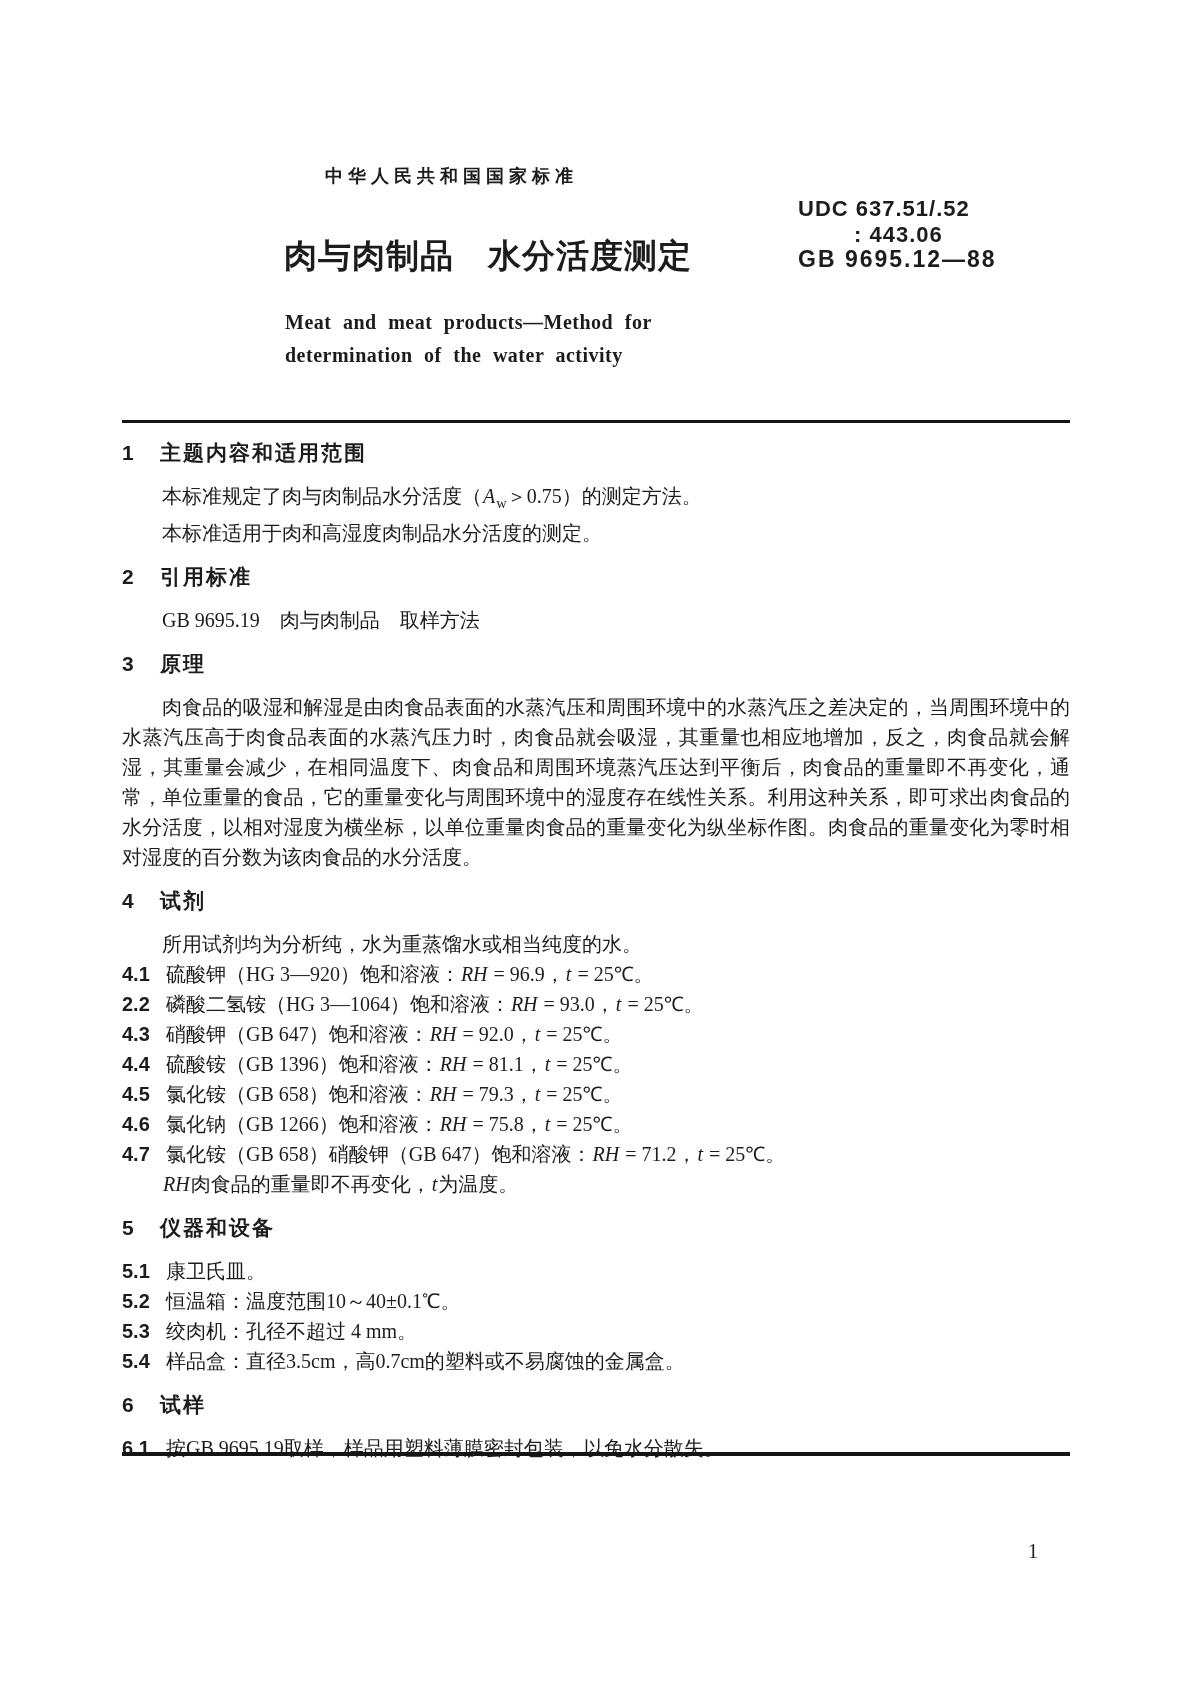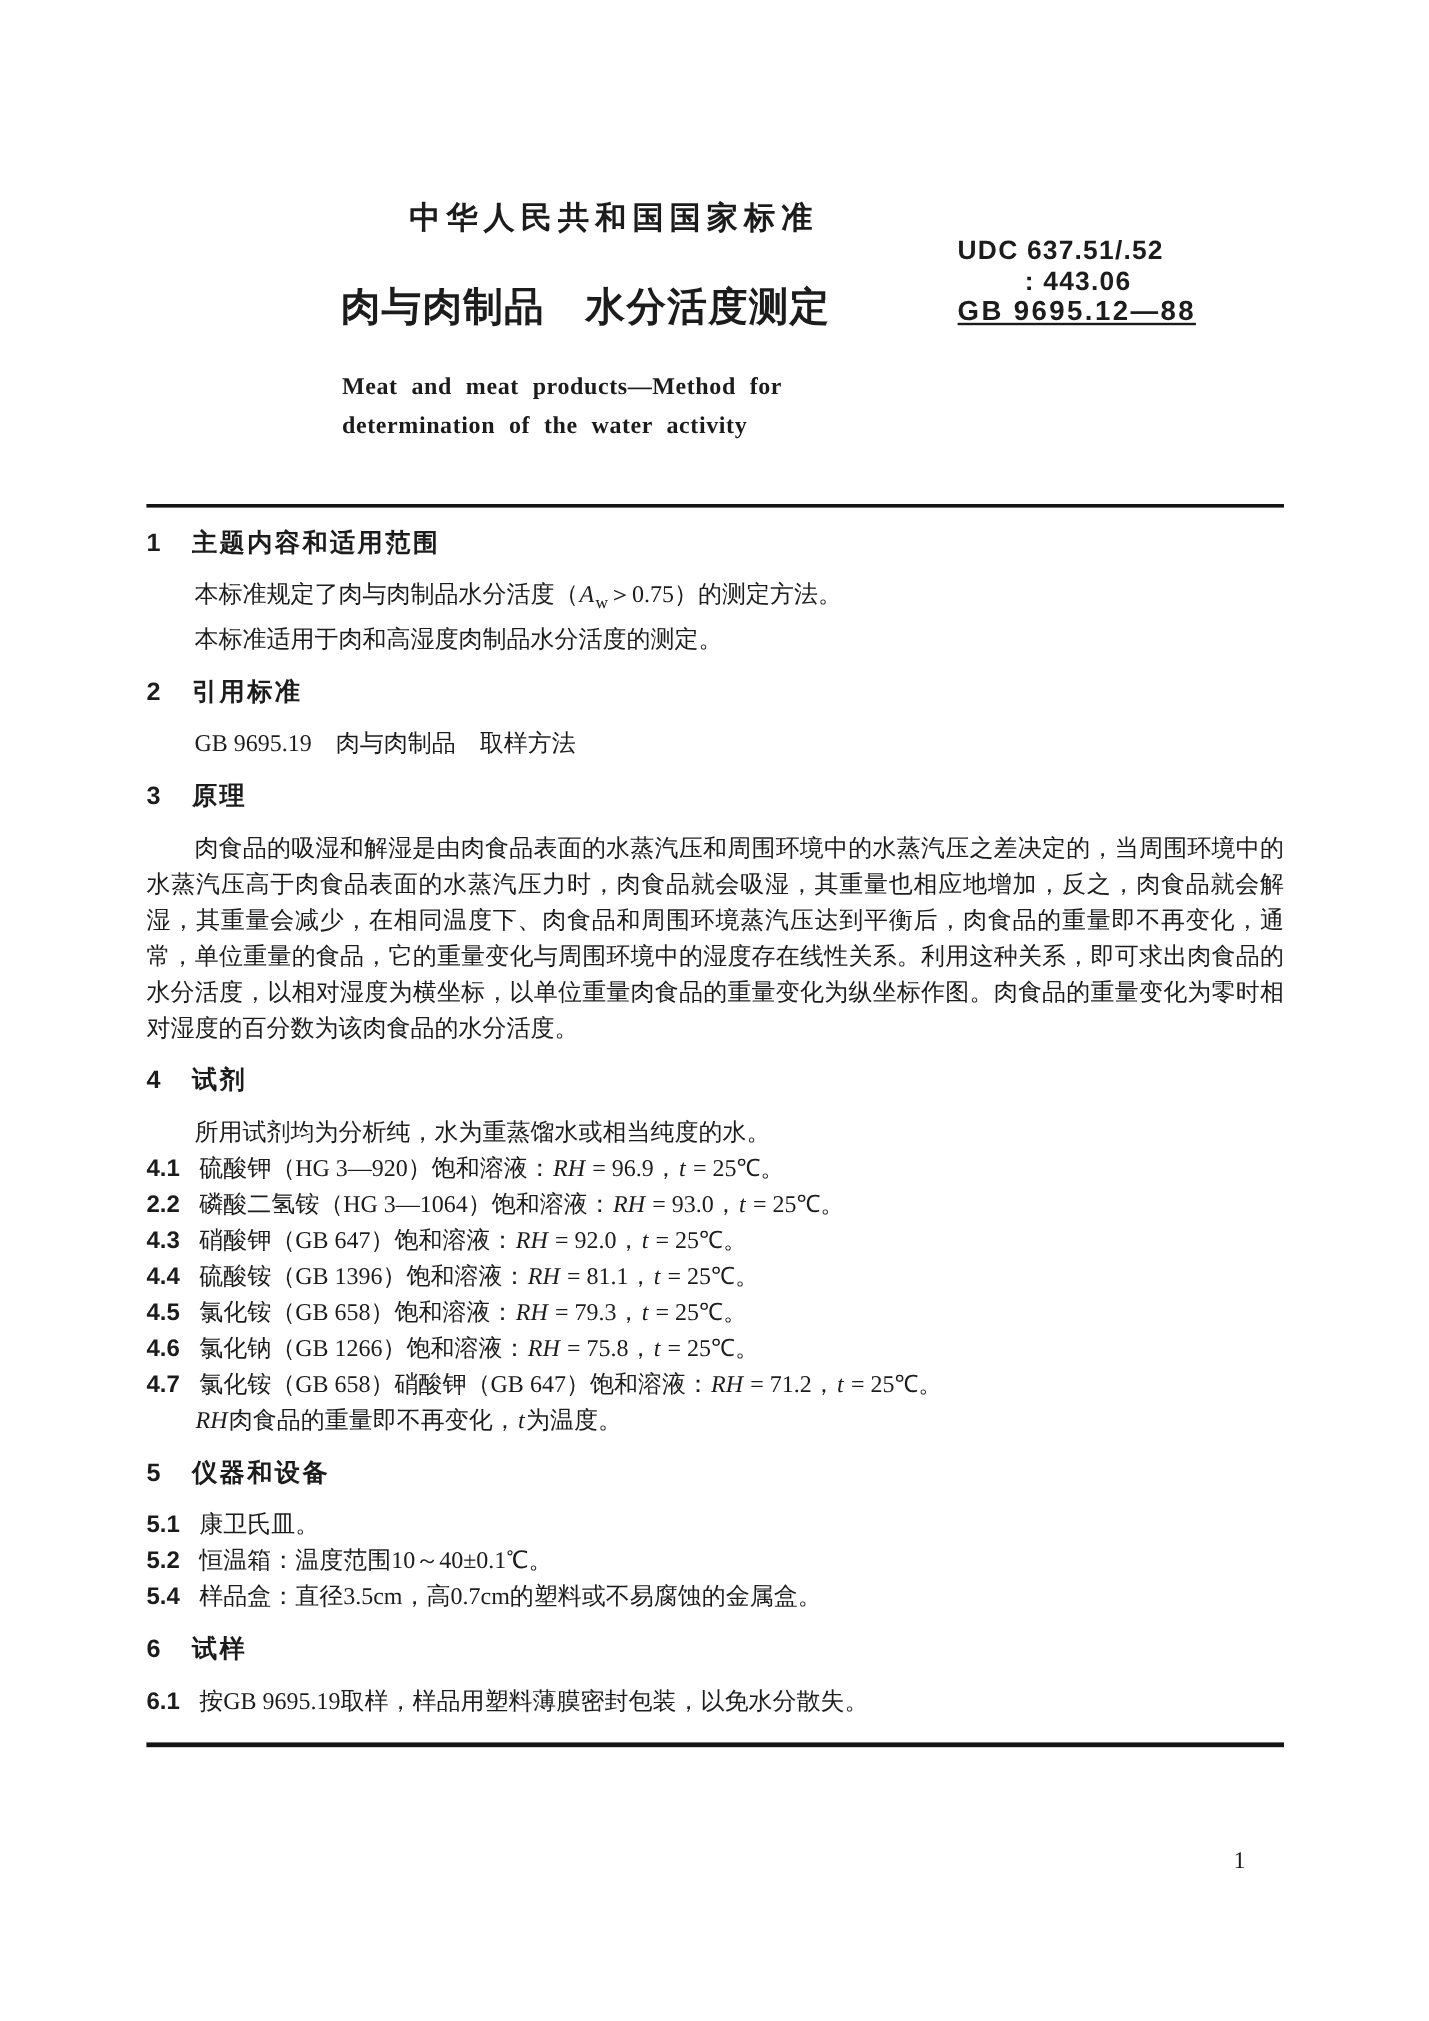--- a/index.html
+++ b/index.html
@@ -4,37 +4,37 @@
 <style>
   html,body{margin:0;padding:0;background:#ffffff;}
   .page{
     position:relative;width:1191px;height:1684px;background:#ffffff;
     color:#1c1c1c;font-family:"Liberation Serif",serif;overflow:hidden;
   }
   
   .std-label{
     position:absolute;left:325px;top:164px;
     font-family:Liberation Serif, serif;font-weight:bold;
-    font-size:26px;letter-spacing:5px;white-space:nowrap;margin-left:16px;
+    font-size:18px;letter-spacing:5px;white-space:nowrap;
   }
   .udc{
     position:absolute;left:798px;top:196px;
     font-family:"Liberation Sans",sans-serif;font-weight:bold;
     font-size:22px;line-height:26px;letter-spacing:1px;white-space:nowrap;
   }
   .udc .udc2{padding-left:56px;}
   .title-zh{
     position:absolute;left:284px;top:234px;
     font-family:"Liberation Sans",sans-serif;font-weight:bold;
     font-size:33px;letter-spacing:1px;white-space:nowrap;
   }
   .gb-code{
     position:absolute;left:798px;top:246px;
     font-family:"Liberation Sans",sans-serif;font-weight:bold;
-    font-size:23px;letter-spacing:2px;white-space:nowrap;text-decoration:underline;
+    font-size:23px;letter-spacing:2px;white-space:nowrap;
   }
   .title-en{
     position:absolute;left:285px;top:306px;
     font-weight:bold;font-size:20px;line-height:33px;
     word-spacing:6px;letter-spacing:0.5px;white-space:nowrap;
   }
   .rule-top{position:absolute;left:122px;width:948px;top:420px;height:3px;background:#151515;}
   
   .body-content{position:absolute;left:122px;width:948px;top:424px;font-size:20px;}
   .heading{
@@ -139,20 +139,24 @@
       </div>
       <div class="clause">
         <span class="c-num">5.1</span>
         <span class="c-text"><span class="seg">康卫氏皿。</span></span>
       </div>
       <div class="clause">
         <span class="c-num">5.2</span>
         <span class="c-text"><span class="seg">恒温箱：温度范围10～40±0.1℃。</span></span>
       </div>
       <div class="clause">
+        <span class="c-num">5.3</span>
+        <span class="c-text"><span class="seg">绞肉机：孔径不超过 4 mm。</span></span>
+      </div>
+      <div class="clause">
         <span class="c-num">5.4</span>
         <span class="c-text"><span class="seg">样品盒：直径3.5cm，高0.7cm的塑料或不易腐蚀的金属盒。</span></span>
       </div>
       <div class="heading">
         <span class="h-num">6</span>
         <span class="h-text">试样</span>
       </div>
       <div class="clause">
         <span class="c-num">6.1</span>
         <span class="c-text"><span class="seg">按GB 9695.19取样，样品用塑料薄膜密封包装，以免水分散失。</span></span>

